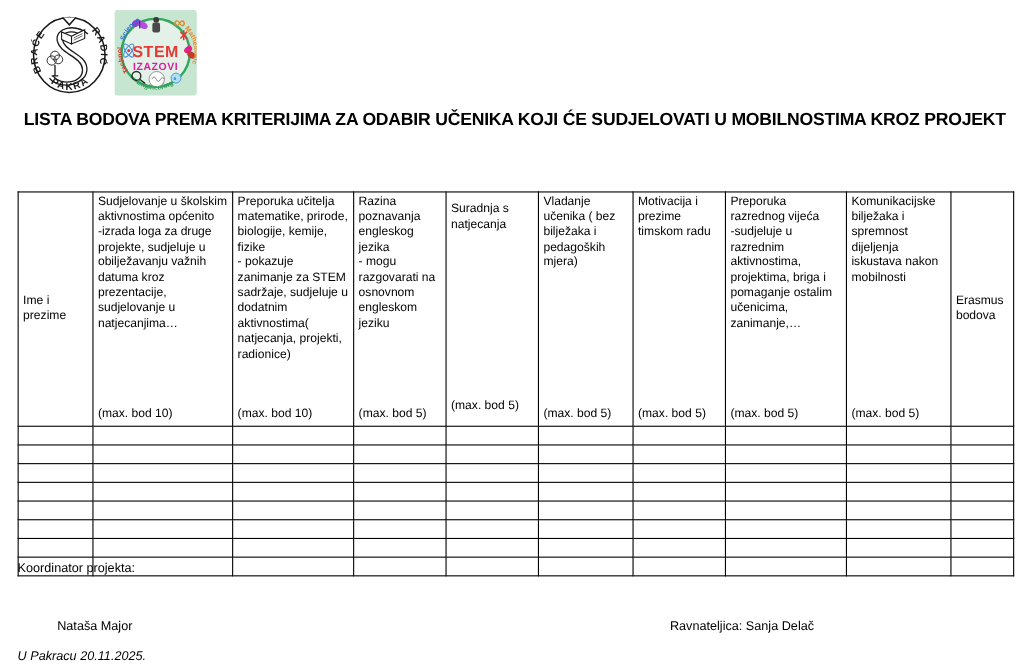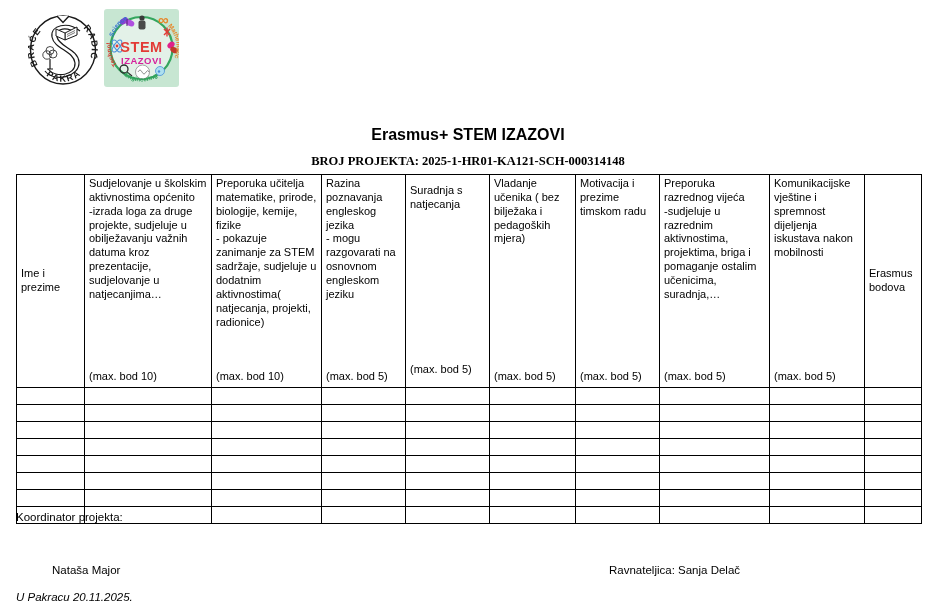--- a/index.html
+++ b/index.html
@@ -150,22 +150,21 @@
       <textPath href="#stArcL">Technology</textPath>
     </text>
     <text font-size="6.2" font-weight="bold" fill="#2fa05a">
       <textPath href="#stArcB" startOffset="4">Engineering</textPath>
     </text>
     <text font-size="6.2" font-weight="bold" fill="#e7872b">
       <textPath href="#stArcR">Mathematics</textPath>
     </text>
   </svg>
 
-  <div class="title2">Erasmus+ STEM IZAZOVI</div>
-  <div class="proj">BROJ PROJEKTA: 2025-1-HR01-KA121-SCH-000314148</div>
+  <div class="title1">LISTA BODOVA PREMA KRITERIJIMA ZA ODABIR UČENIKA KOJI ĆE SUDJELOVATI U MOBILNOSTIMA KROZ PROJEKT</div>
 
   <table class="criteria">
     <colgroup>
       <col style="width:68px">
         <col style="width:127px">
         <col style="width:110px">
         <col style="width:84px">
       <col style="width:84px">
         <col style="width:86px">
         <col style="width:84px">
@@ -215,27 +214,27 @@
       </th>
       <th>
         <div class="hcell">
               <div class="htext">Motivacija i prezime timskom radu</div>
         <div class="hmax">(max. bod 5)</div>
             </div>
       </th>
       <th>
         <div class="hcell">
               <div class="htext">Preporuka razrednog vijeća
--sudjeluje u razrednim aktivnostima, projektima, briga  i pomaganje ostalim učenicima, suradnja,…</div>
-        <div class="hmax">(max. bod 5)</div>
-            </div>
-      </th>
-      <th>
-        <div class="hcell">
-              <div class="htext">Komunikacijske vještine i spremnost dijeljenja iskustava nakon mobilnosti</div>
+-sudjeluje u razrednim aktivnostima, projektima, briga  i pomaganje ostalim učenicima, zanimanje,…</div>
+        <div class="hmax">(max. bod 5)</div>
+            </div>
+      </th>
+      <th>
+        <div class="hcell">
+              <div class="htext">Komunikacijske bilježaka i spremnost dijeljenja iskustava nakon mobilnosti</div>
         <div class="hmax">(max. bod 5)</div>
             </div>
       </th>
       <th>
         <div class="hcell center">
               <div class="htext">Erasmus bodova</div>
             </div>
       </th>
     </tr>
     <tr class="body-row">

